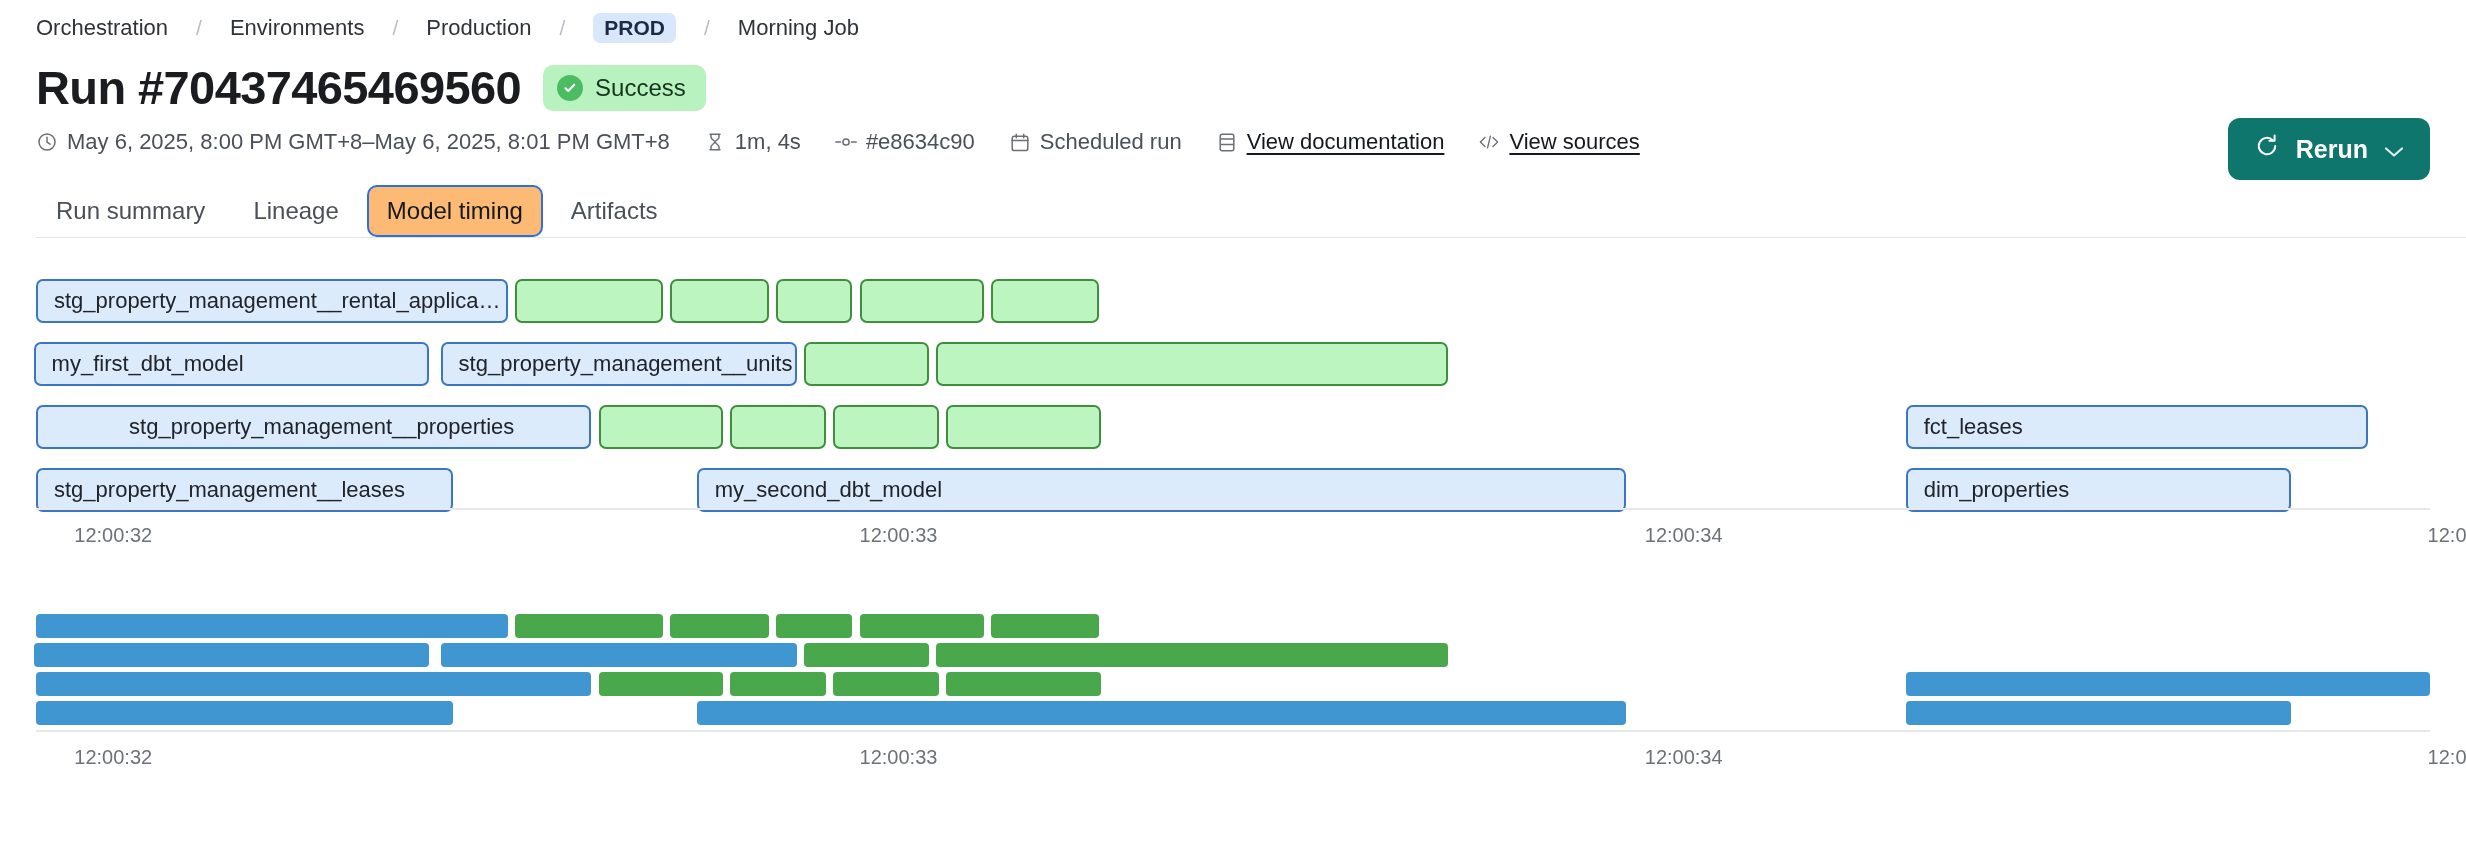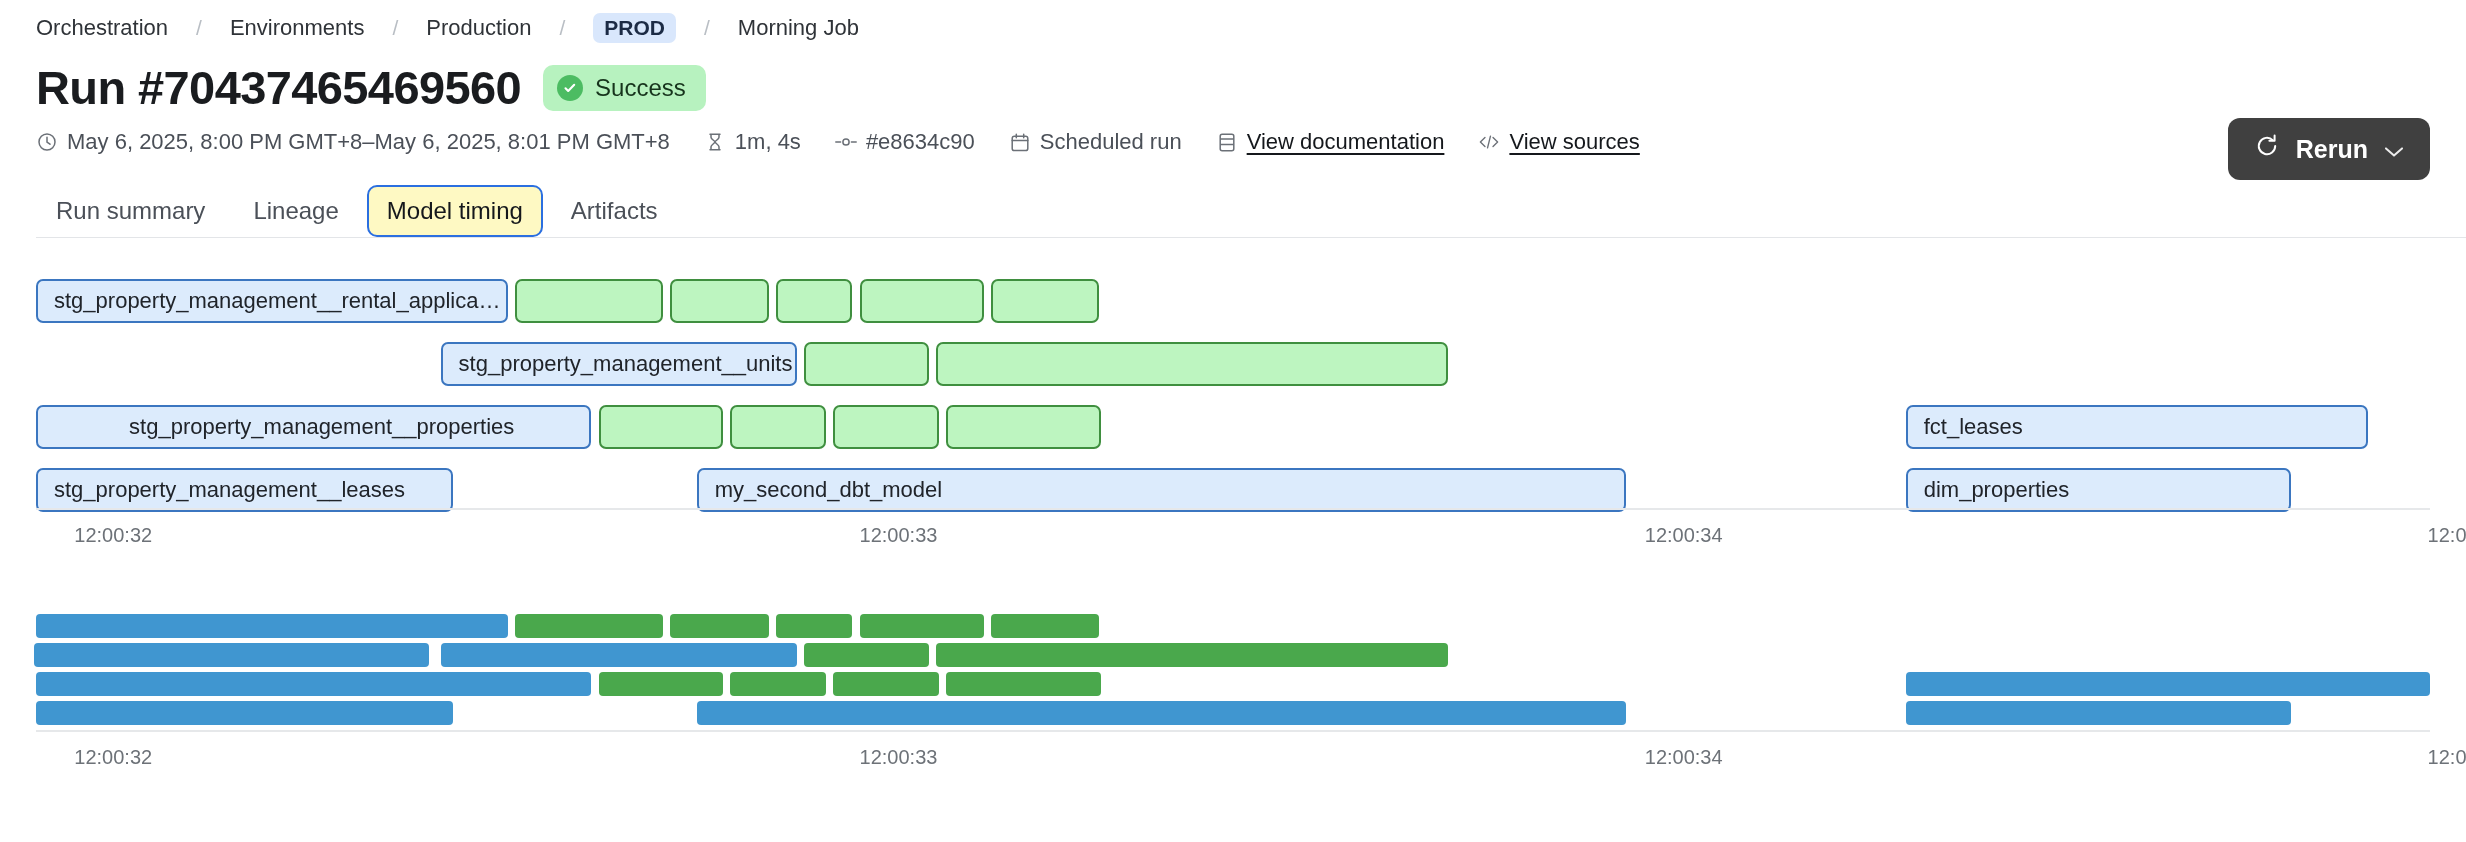--- a/index.html
+++ b/index.html
@@ -52,36 +52,36 @@
   }
   .meta-item { display: flex; align-items: center; gap: 9px; margin-right: 34px; white-space: nowrap; }
   .meta-item:last-child { margin-right: 0; }
   .meta-ico { width: 22px; height: 22px; display: inline-flex; align-items: center; justify-content: center; flex: none; color: #6b7077; }
   .meta-link { color: #15181c; text-decoration: underline; text-underline-offset: 4px; font-weight: 500; }
 
   
   .rerun-btn {
     position: absolute; right: 36px; top: 118px;
     display: inline-flex; align-items: center; gap: 16px;
-    background: #404040; color: #ffffff;
+    background: #0f766e; color: #ffffff;
     border: none; border-radius: 12px;
     height: 62px; padding: 0 26px;
     font-size: 25px; font-family: inherit; font-weight: 600;
     cursor: pointer;
   }
   .rerun-chev { opacity: .9; }
 
   
   .tabs { display: flex; align-items: flex-end; gap: 8px; margin-top: 30px; position: relative; }
   .tab {
     font-size: 24px; color: #4b5058;
     padding: 10px 18px; border-radius: 10px;
     border: 2px solid transparent; cursor: pointer; white-space: nowrap;
   }
-  .tab.active { color: #15181c; font-weight: 500; border-color: #2b6fe0; background: #fef9c3; }
+  .tab.active { color: #15181c; font-weight: 500; border-color: #2b6fe0; background: #fdba74; }
   .tabs-underline {
     position: absolute; left: 0; right: -36px; bottom: -1px;
     height: 1px; background: #e3e5e8;
   }
 
   
   .gantt-wrap { position: relative; margin-top: 42px; }
   .chart { position: relative; width: 2394px; height: 225px; }
   .row { position: relative; height: 44px; margin-bottom: 19px; }
   .bar {
@@ -227,20 +227,23 @@
           <div class="bar blue" style="left: 0%; width: 19.7%;">
             <span class="bar-label">stg_property_management__rental_applications</span>
           </div>
           <div class="bar green" style="left: 20%; width: 6.2%;"></div>
           <div class="bar green" style="left: 26.5%; width: 4.1%;"></div>
           <div class="bar green" style="left: 30.9%; width: 3.2%;"></div>
           <div class="bar green" style="left: 34.4%; width: 5.2%;"></div>
           <div class="bar green" style="left: 39.9%; width: 4.5%;"></div>
         </div>
         <div class="row">
+          <div class="bar blue" style="left: -0.1%; width: 16.5%;">
+            <span class="bar-label">my_first_dbt_model</span>
+          </div>
           <div class="bar blue" style="left: 16.9%; width: 14.9%;">
             <span class="bar-label">stg_property_management__units</span>
           </div>
           <div class="bar green" style="left: 32.1%; width: 5.2%;"></div>
           <div class="bar green" style="left: 37.6%; width: 21.4%;"></div>
         </div>
         <div class="row">
           <div class="bar blue" style="left: 0%; width: 23.2%; justify-content: center;">
             <span class="bar-label">stg_property_management__properties</span>
           </div>

